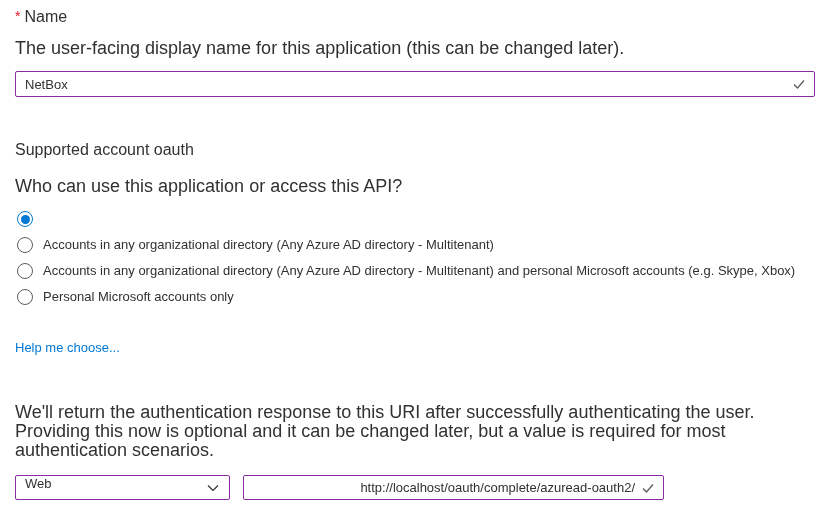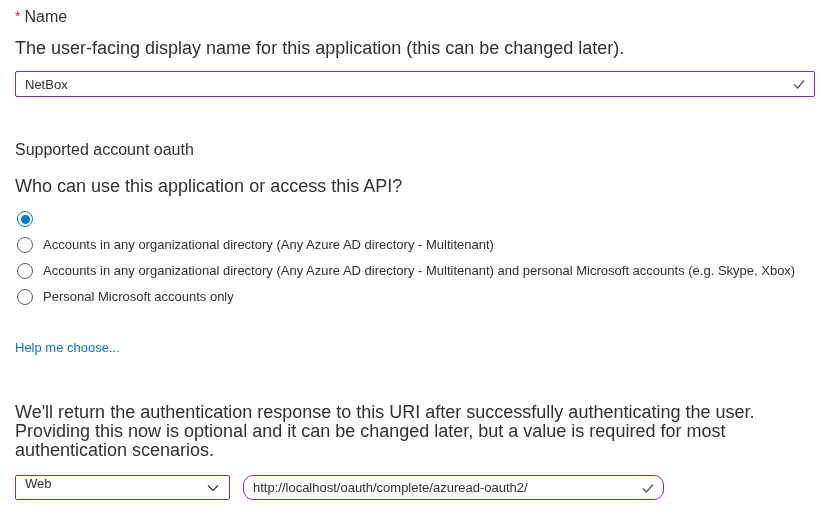--- a/index.html
+++ b/index.html
@@ -131,27 +131,28 @@
     pointer-events: none;
   }
   .uri-input-wrap {
     position: relative;
     width: 421px;
   }
   .uri-input {
     width: 100%;
     height: 25px;
     border: 1px solid #8a2da5;
-    border-radius: 10px;
+    border-radius: 2px;
     padding: 0 28px 0 9px;
     font-family: "Liberation Sans", sans-serif;
     font-size: 13px;
     color: #323130;
     outline: none;
     background: #fff;
+    text-align: right;
   }
 </style>
 </head>
 <body>
 
 <div class="page">
 
   <div class="section-title"><span class="required-star">*</span><span>Name</span></div>
 
   <p class="desc name-desc">The user-facing display name for this application (this can be changed later).</p>

